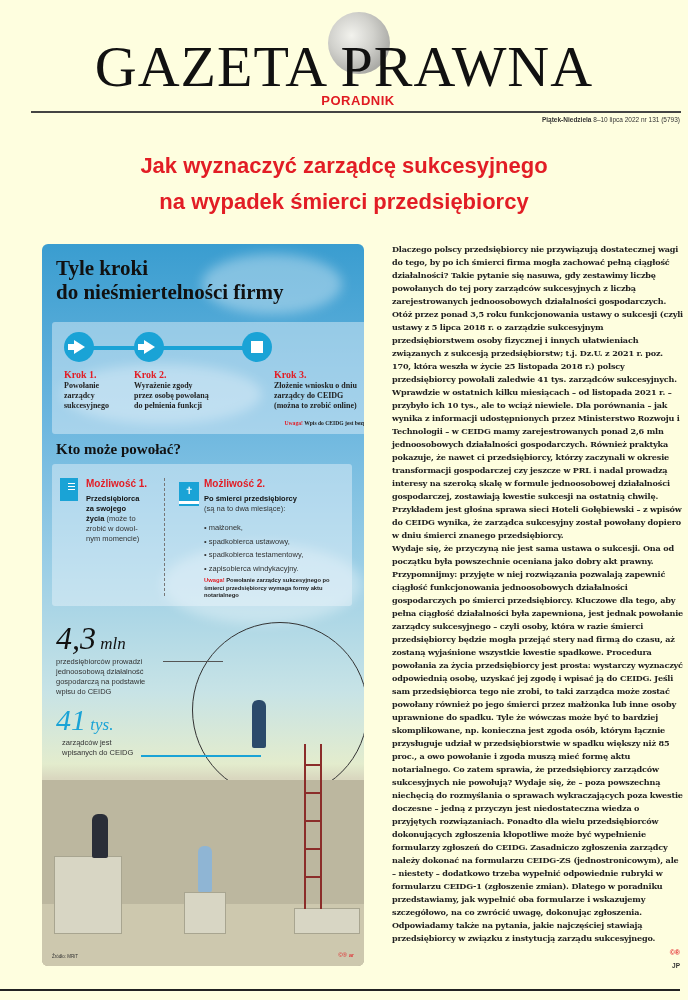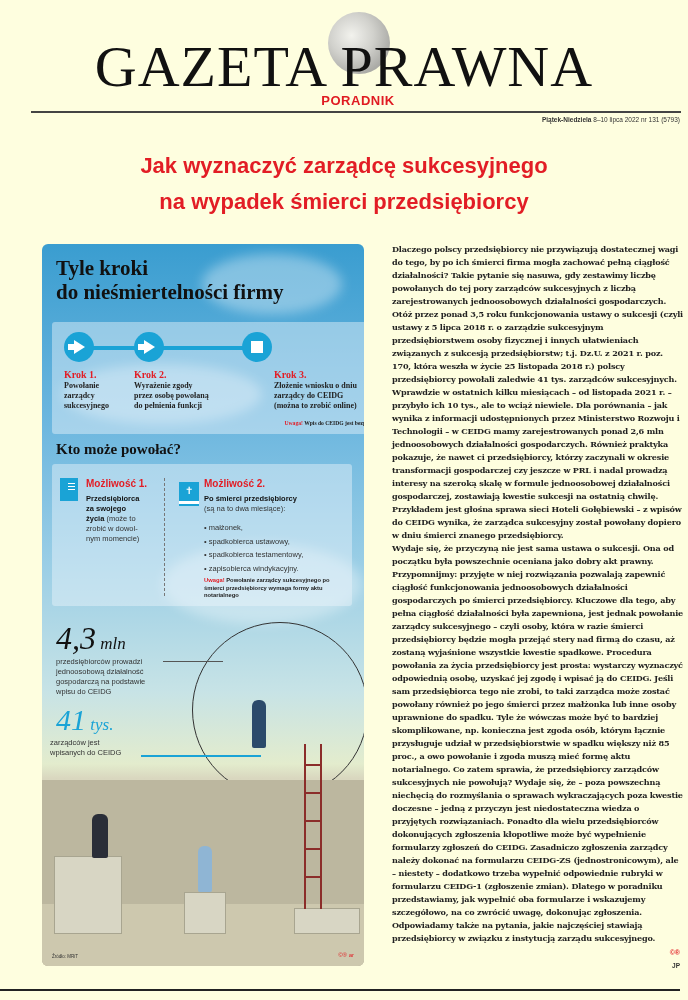--- a/index.html
+++ b/index.html
@@ -51,21 +51,21 @@
   .m-list li { line-height: 13.5px; }
   .m-list li::before { content: "• "; }
   .note2 { position: absolute; left: 152px; top: 113px; width: 145px; font-size: 5.8px; line-height: 7.5px; font-weight: bold; color: #222; }
 
   .stat-big { position: absolute; left: 14px; top: 377px; font-family: "Liberation Serif", serif; font-style: italic; font-size: 32px; color: #111; line-height: 34px; }
   .stat-big .u { font-size: 17px; }
   .stat-desc { position: absolute; left: 14px; top: 413px; font-size: 7.5px; line-height: 10px; color: #333; }
   .stat-line1 { position: absolute; left: 121px; top: 417px; width: 60px; height: 1px; background: #555; }
   .stat-blue { position: absolute; left: 14px; top: 460px; font-family: "Liberation Serif", serif; font-style: italic; font-size: 30px; color: #1aa3d6; line-height: 32px; }
   .stat-blue .u { font-size: 17px; }
-  .stat-desc2 { position: absolute; left: 8px; top: 494px; font-size: 7.5px; line-height: 10px; color: #333; }
+  .stat-desc2 { position: absolute; left: 20px; top: 494px; font-size: 7.5px; line-height: 10px; color: #333; }
   .stat-line2 { position: absolute; left: 99px; top: 511px; width: 120px; height: 2px; background: #1aa3d6; }
   .big-circle { position: absolute; left: 150px; top: 378px; width: 176px; height: 176px; border-radius: 50%; border: 1px solid #333; }
 
   .wall { position: absolute; left: 0; top: 536px; width: 322px; height: 186px; background: #bcb79f; }
   .floor { position: absolute; left: 0; top: 660px; width: 322px; height: 62px; background: #cdc8ae; }
   .stair { position: absolute; background: #d8d6c4; border: 1px solid #a8a590; }
   .person { position: absolute; }
   .ladder-rail { position: absolute; width: 2px; background: #8b2d2a; }
   .ladder-rung { position: absolute; height: 2px; background: #8b2d2a; }
   .caption { position: absolute; left: 10px; top: 710px; font-size: 4.5px; color: #333; }

